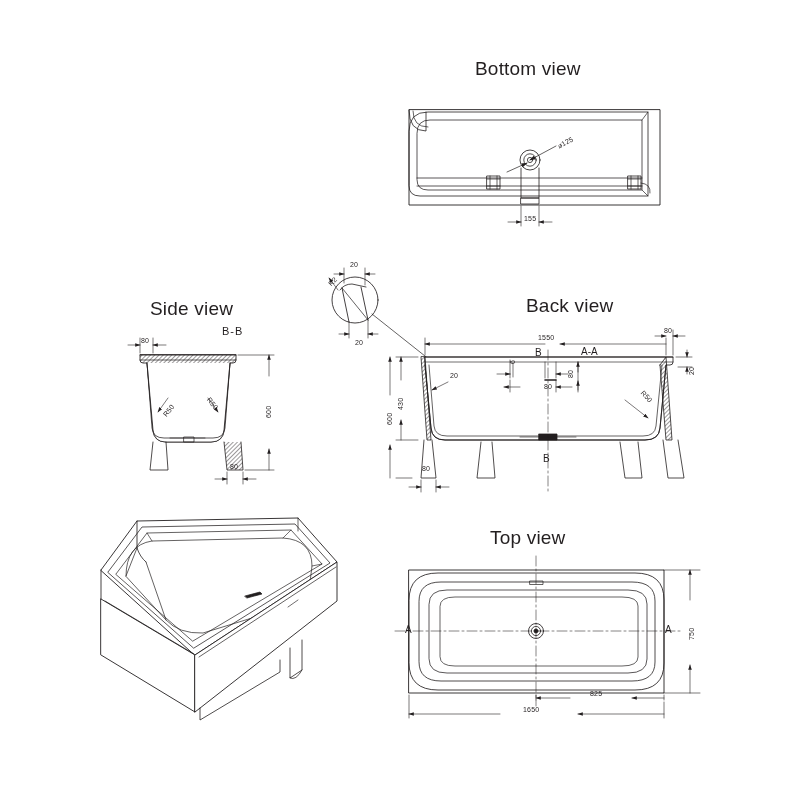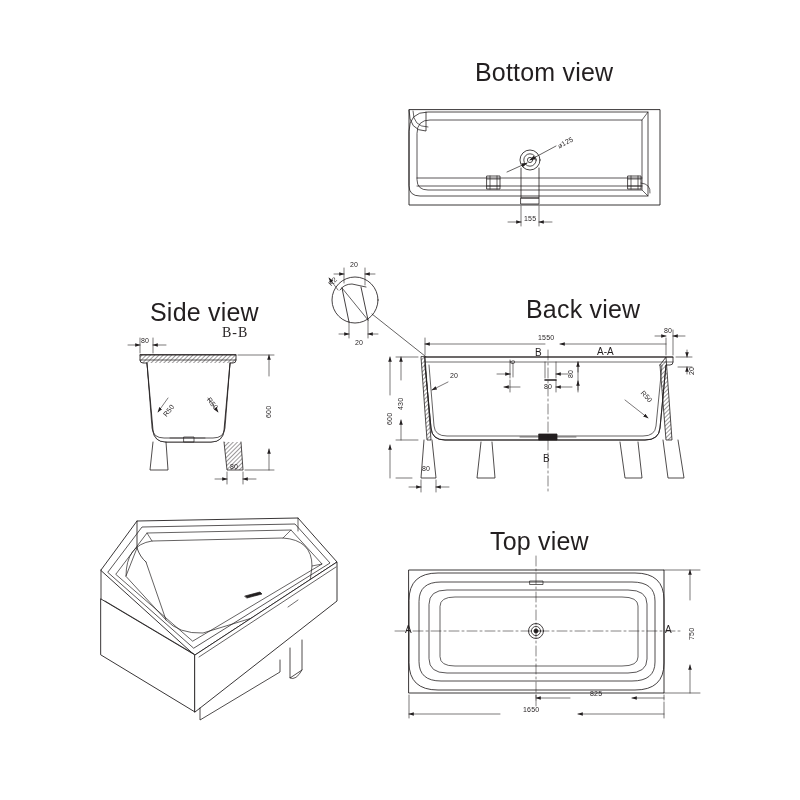--- a/index.html
+++ b/index.html
@@ -1,26 +1,26 @@
 <!DOCTYPE html>
 <html><head>
 <meta charset="utf-8">
 <style>
   html,body{margin:0;padding:0;background:#ffffff;}
   body{width:800px;height:800px;position:relative;overflow:hidden;
        font-family:"Liberation Sans",sans-serif;color:#231f20;}
   .stage{position:absolute;inset:0;}
   svg{position:absolute;left:0;top:0;width:800px;height:800px;}
-  .vtitle{position:absolute;font-size:25px;font-weight:400;color:#231f20;
+  .vtitle{position:absolute;font-size:19px;font-weight:400;color:#231f20;
           letter-spacing:.2px;white-space:nowrap;}
   .dim{position:absolute;font-size:7px;color:#231f20;white-space:nowrap;
        font-family:"Liberation Sans",sans-serif;letter-spacing:.2px;}
   .dim.v{transform-origin:0 0;transform:rotate(-90deg);}
   .seclbl{position:absolute;font-size:10px;color:#231f20;white-space:nowrap;}
-  .seclbl.bb{font-size:14px;letter-spacing:1px;font-family:Liberation Serif, serif;}
+  .seclbl.bb{font-size:11px;letter-spacing:1px;}
 </style>
 </head>
 <body>
 
 <div class="stage">
 
   <svg viewBox="0 0 800 800">
     <defs>
       <marker id="ah" markerWidth="9" markerHeight="9" refX="8" refY="3" orient="auto" markerUnits="strokeWidth">
         <path d="M0,0 L9,3 L0,6 z" fill="#231f20"></path>
@@ -299,21 +299,21 @@
 
   <div class="dim" style="left:350px;top:261px;">20</div>
   <div class="dim" style="left:328px;top:278px;transform:rotate(-45deg);">R2</div>
   <div class="dim" style="left:355px;top:339px;">20</div>
 
   <div class="dim" style="left:538px;top:334px;">1550</div>
   <div class="dim" style="left:664px;top:327px;">80</div>
   <div class="dim v" style="left:509px;top:364px;">6</div>
   <div class="seclbl" style="left:535px;top:347px;">B</div>
   <div class="seclbl" style="left:543px;top:453px;">B</div>
-  <div class="seclbl" style="left:581px;top:346px;margin-left:16px;">A-A</div>
+  <div class="seclbl" style="left:581px;top:346px;">A-A</div>
   <div class="dim v" style="left:567px;top:378px;">80</div>
   <div class="dim" style="left:544px;top:383px;">80</div>
   <div class="dim v" style="left:386px;top:425px;">600</div>
   <div class="dim v" style="left:397px;top:410px;">430</div>
   <div class="dim" style="left:450px;top:372px;">20</div>
   <div class="dim v" style="left:688px;top:375px;">20</div>
   <div class="dim" style="left:640px;top:393px;transform:rotate(48deg);">R50</div>
   <div class="dim" style="left:422px;top:465px;">80</div>
 
   <div class="seclbl" style="left:405px;top:624px;">A</div>

